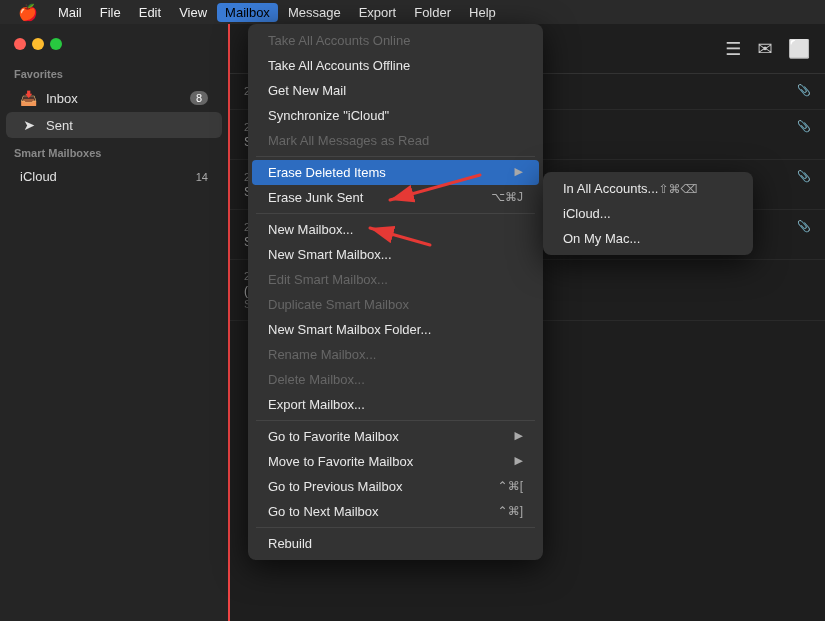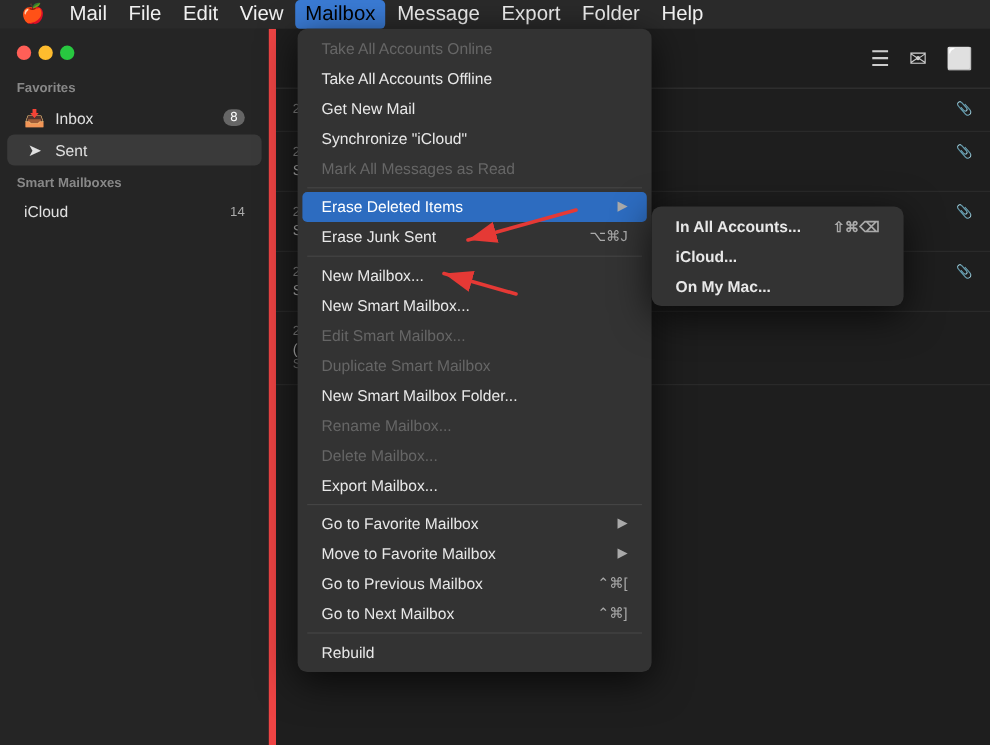--- a/index.html
+++ b/index.html
@@ -21,42 +21,42 @@
       height: 24px;
       background: #2a2a2a;
       display: flex;
       align-items: center;
       padding: 0 8px;
       gap: 2px;
       z-index: 100;
     }
     .menubar-item {
       padding: 2px 8px;
-      font-size: 17px;
+      font-size: 13px;
       color: #f0f0f0;
       border-radius: 4px;
       cursor: pointer;
     }
     .menubar-item.active {
       background: #3a7bd5;
       color: #000000;
     }
     .menubar-apple {
       font-size: 16px;
       padding: 0 10px;
     }
 
     
     .sidebar {
       position: absolute;
       top: 24px; left: 0;
       width: 230px;
       height: 597px;
       background: #252525;
-      border-right: 6px solid #ef4444;
+      border-right: 2px solid #ef4444;
     }
 
     .traffic-lights {
       display: flex;
       gap: 6px;
       padding: 14px 14px 10px;
       align-items: center;
     }
     .tl {
       width: 12px; height: 12px;
@@ -215,26 +215,24 @@
       border-radius: 8px;
       box-shadow: 0 8px 32px rgba(0,0,0,0.7);
       padding: 4px 0;
       z-index: 300;
     }
     .submenu-item {
       padding: 5px 16px;
       cursor: pointer;
       display: flex;
       align-items: center;
-      justify-content: space-between;
       font-size: 13px;
       color: #e8e8e8;
       border-radius: 4px;
       margin: 0 4px;
-      font-weight: bold;
     }
     .submenu-item-shortcut {
       font-size: 12px;
       color: #aaa;
     }
 
     
     .arrows-svg {
       position: absolute;
       top: 0; left: 0;

